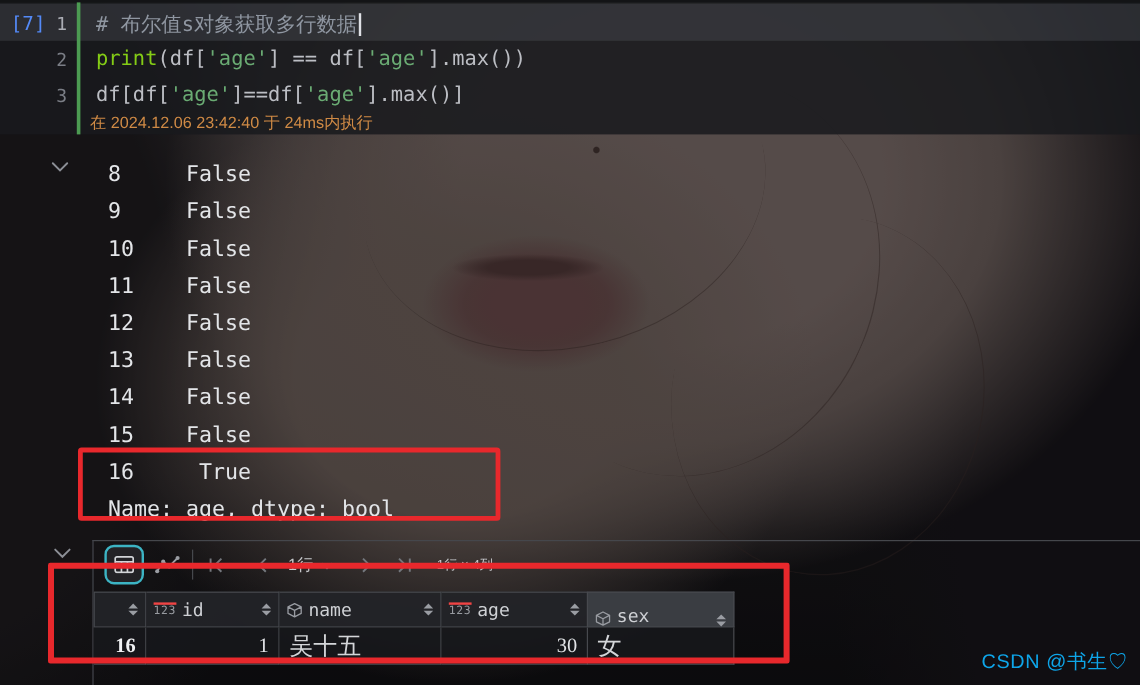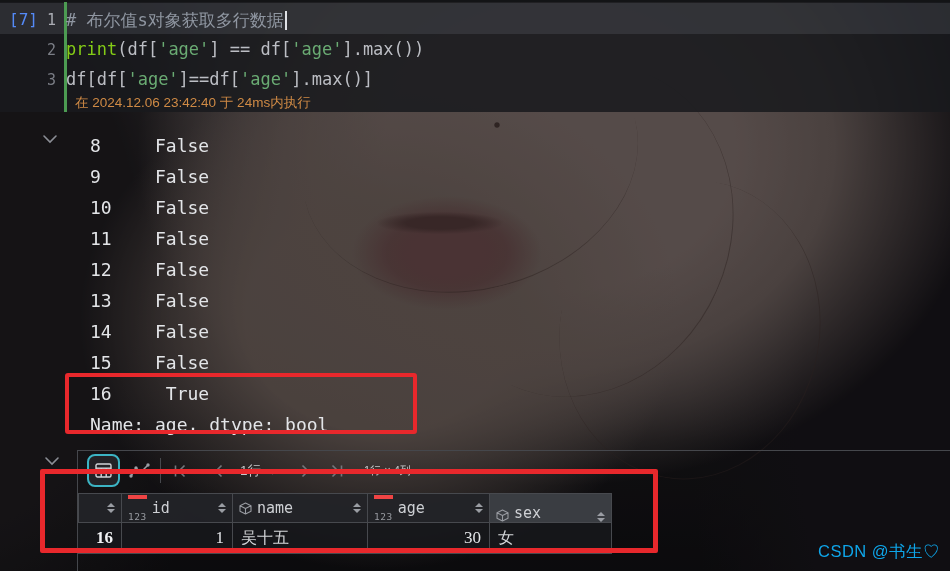--- a/index.html
+++ b/index.html
@@ -34,21 +34,21 @@
   .code-band{ position:absolute; left:0; top:0; width:950px; height:112px;
     background:rgba(25,26,29,.86); border-top:2px solid #131416; }
   .active-line{ position:absolute; left:0; top:3px; width:950px; height:31px;
     background:rgba(150,156,168,.16); }
   .cell-guide{ position:absolute; left:64px; top:2px; width:3px; height:110px; background:#4c9b52; }
 
   .mono{ font-family:"DejaVu Sans Mono", monospace; }
   .exec-count{ position:absolute; left:9px; top:10px; font-size:16px; color:#548af7; }
   .ln{ position:absolute; left:36px; width:20px; text-align:right; font-size:15px; color:#7b7e86; }
   .ln.active{ color:#abadb4; }
-  .codeline{ position:absolute; left:66px; white-space:pre; font-size:17px; color:#bcbec4; }
+  .codeline{ position:absolute; left:80px; white-space:pre; font-size:17px; color:#bcbec4; }
   .tok-comment{ color:#8f96a1; }
   .tok-fn{ color:#84cc16; }
   .tok-str{ color:#6aab73; }
   .caret{ display:inline-block; width:2px; height:19px; background:#dfe1e6; vertical-align:-4px; margin-left:1px; }
   .exec-info{ position:absolute; left:75px; top:94px; font-size:13.5px; color:#cf8a45; }
 
   
   .series{ position:absolute; left:90px; top:130px; font-size:18px; line-height:31px;
     color:#e3e5e8; white-space:pre; }
   .chev{ position:absolute; width:16px; height:10px; color:#8b8e95; }
@@ -83,28 +83,28 @@
     grid-template-columns:44px 111px 135px 122px 122px; z-index:5; }
   .cell{ border-right:1px solid #47494e; border-bottom:1px solid #47494e;
     display:flex; align-items:center; }
   .hcell{ height:30px; background:rgba(34,36,40,.93); border-top:1px solid #47494e;
     color:#ced0d4; font-size:15px; padding:0 6px; gap:5px; }
   .hcell:first-child, .dcell:first-child{ border-left:1px solid #47494e; }
   .hcell.hl{ background:#3a3d42;align-items:flex-end; }
   .dcell{ height:31px; background:rgba(23,24,27,.88); color:#e2e4e7; font-size:17px; padding:0 8px; }
   .dcell.num{ justify-content:flex-end; font-family:Liberation Serif, serif; }
   .dcell.idx{ font-weight:bold; color:#f0f1f3; }
-  .dcell.cjk{ font-family:"Liberation Serif", serif; font-size:16px; color:#d4d6d9; }
+  .dcell.cjk{ font-family:"Liberation Serif", serif; font-size:20px; color:#d4d6d9; }
   .hname{ font-family:"DejaVu Sans Mono", monospace; }
   .sort{ margin-left:auto; display:flex; flex-direction:column; align-items:center; gap:2.5px; }
   .sort i{ display:block; width:0; height:0; border-left:4px solid transparent; border-right:4px solid transparent; }
   .sort .up{ border-bottom:4.5px solid #9a9da3; }
   .sort .dn{ border-top:4.5px solid #9a9da3; }
   .ticon{ color:#989ba1; display:flex; align-items:center; }
-  .int-icon{ font-size:9.5px; letter-spacing:.5px; border-top:4px solid #ef4444; padding-top:13px; line-height:1;
+  .int-icon{ font-size:9.5px; letter-spacing:.5px; border-top:2px solid #ef4444; padding-top:1px; line-height:1;
     font-family:"DejaVu Sans Mono", monospace; }
 
   .watermark{ position:absolute; left:818px; top:541px; font-size:16.5px; color:#0ea5e9; letter-spacing:.5px; }
 </style>
 </head>
 <body>
 
 <div class="screen">
 
   <div class="photo"></div>

